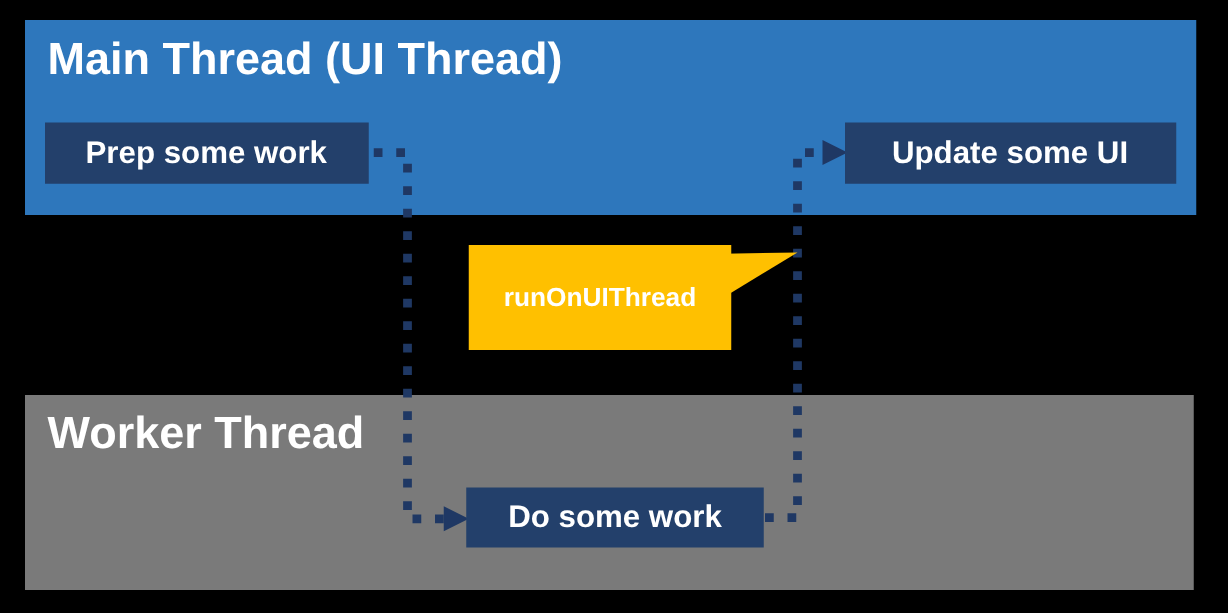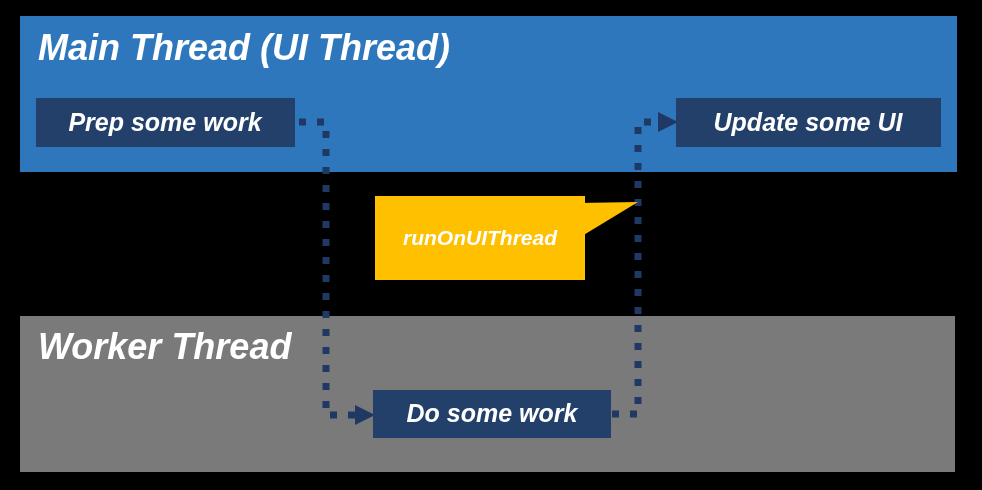--- a/index.html
+++ b/index.html
@@ -11,21 +11,20 @@
     width: 982px;
     height: 490px;
     overflow: hidden;
     font-family: "Liberation Sans", sans-serif;
   }
   #diagram-root {
     position: relative;
     width: 778px;
     height: 490px;
     background: #000000;
-    font-style: italic;
   }
   svg#diagram-svg {
     position: absolute;
     top: 0;
     left: 0;
     width: 982px;
     height: 490px;
     display: block;
   }
   .lane-band { stroke: none; }

